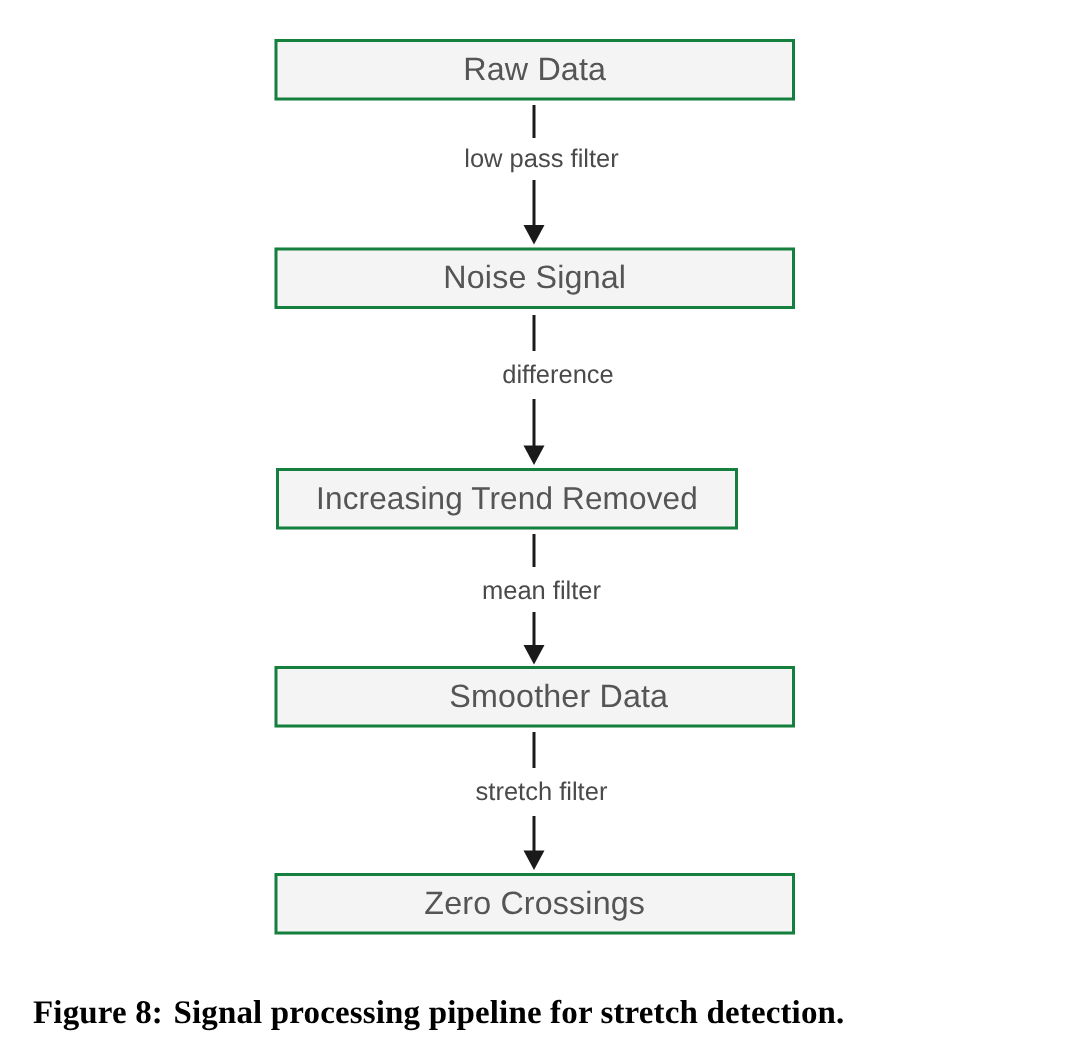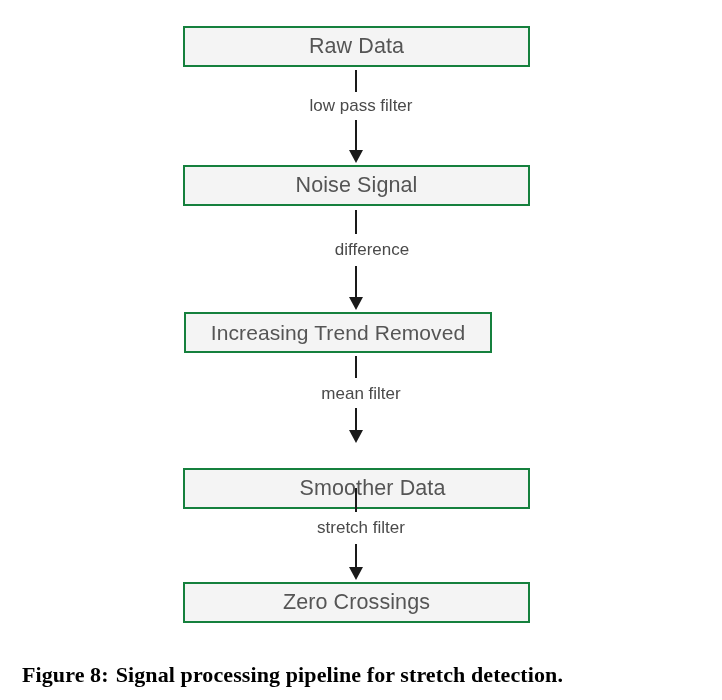--- a/index.html
+++ b/index.html
@@ -53,21 +53,21 @@
   
   .node.w-wide {
     left: 184px;
     width: 308px;
     font-size: 21px;
   }
 
   .node.n0 { top: 26px; }
   .node.n1 { top: 165px; }
   .node.n2 { top: 312px; }
-  .node.n3 { top: 468px; padding-left: 32px; }
+  .node.n3 { top: 444px; padding-left: 32px; }
   .node.n4 { top: 582px; }
 
   
   .connector {
     position: absolute;
     left: 0;
     width: 722px;
   }
 
   .conn-seg {

